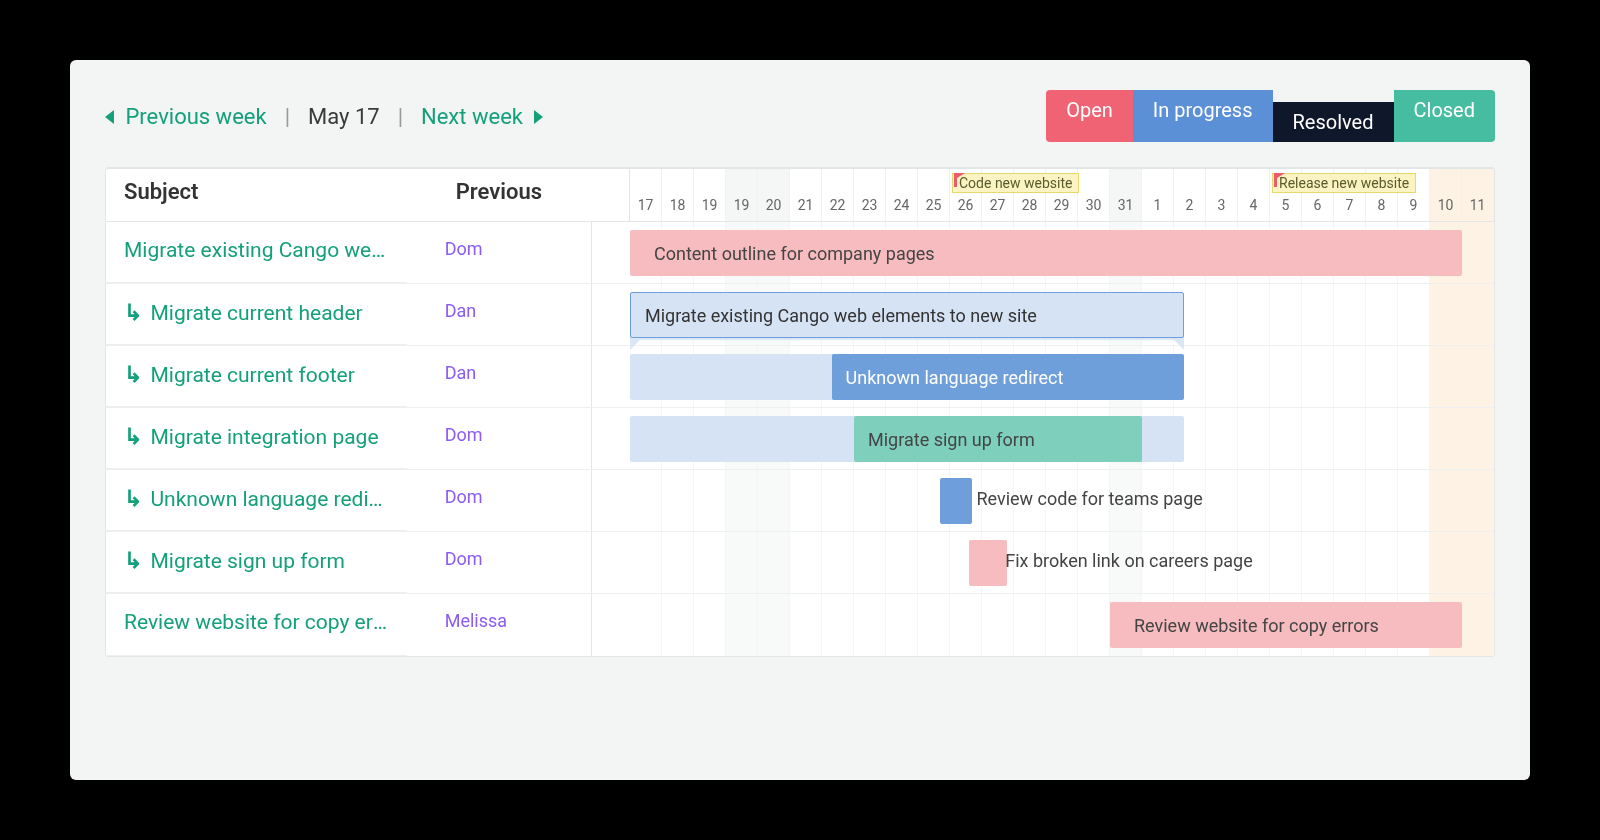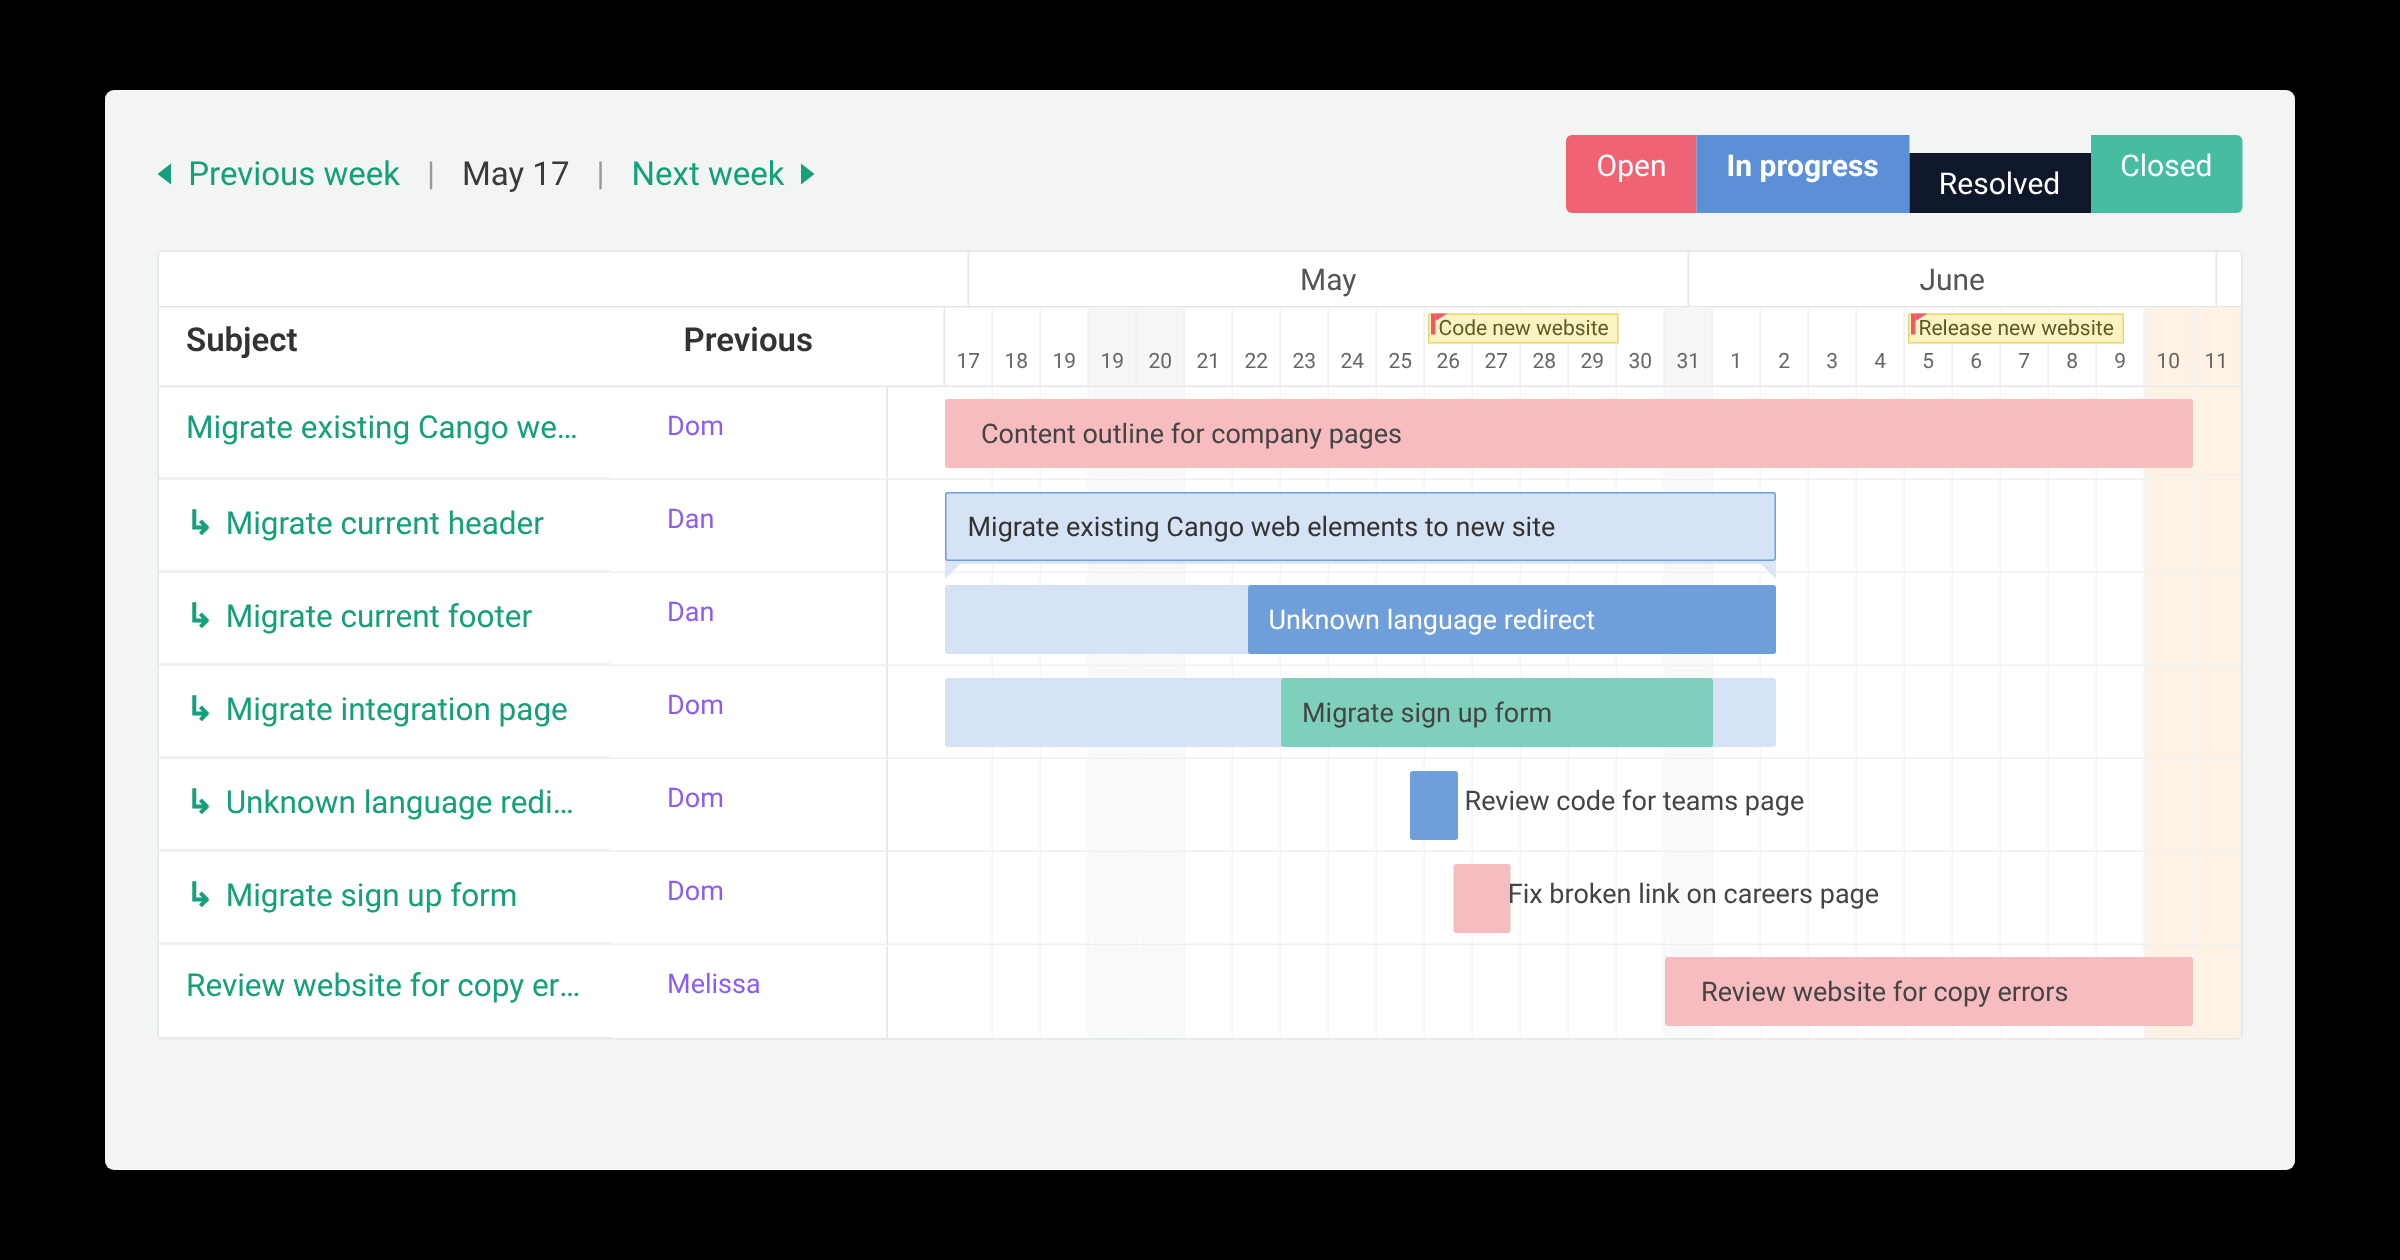--- a/index.html
+++ b/index.html
@@ -175,33 +175,29 @@
       <span class="sep">|</span>
       <span class="date">May 17</span>
       <span class="sep">|</span>
       <a>
         <span>Next week</span>
         <span class="arrow right"></span>
       </a>
     </div>
     <div class="legend" id="legend">
         <div class="pill" style="background: rgb(239, 99, 116);">Open</div>
-        <div class="pill" style="background: rgb(91, 143, 214); font-weight: bold;">In progress</div>
+        <div class="pill" style="background: rgb(91, 143, 214);">In progress</div>
         <div class="pill" style="background: #0f172a; margin-top: 12px;">Resolved</div>
         <div class="pill" style="background: rgb(70, 189, 160);">Closed</div>
       </div>
   </div>
 
   <div class="gantt">
     <div class="months">
       <div class="left-spacer"></div>
-      <div id="months-host" style="display:flex;flex:1">
-          <div class="month" style="width: 480px;">May</div>
-          <div class="month" style="width: 352px;">June</div>
-        </div>
     </div>
     <div class="head">
       <div class="col-subject">Subject</div>
       <div class="col-assignee">Previous</div>
       <div class="days" id="days-host">
           <div class="day">17</div>
           <div class="day">18</div>
           <div class="day">19</div>
           <div class="day shade">19</div>
           <div class="day shade">20</div>

